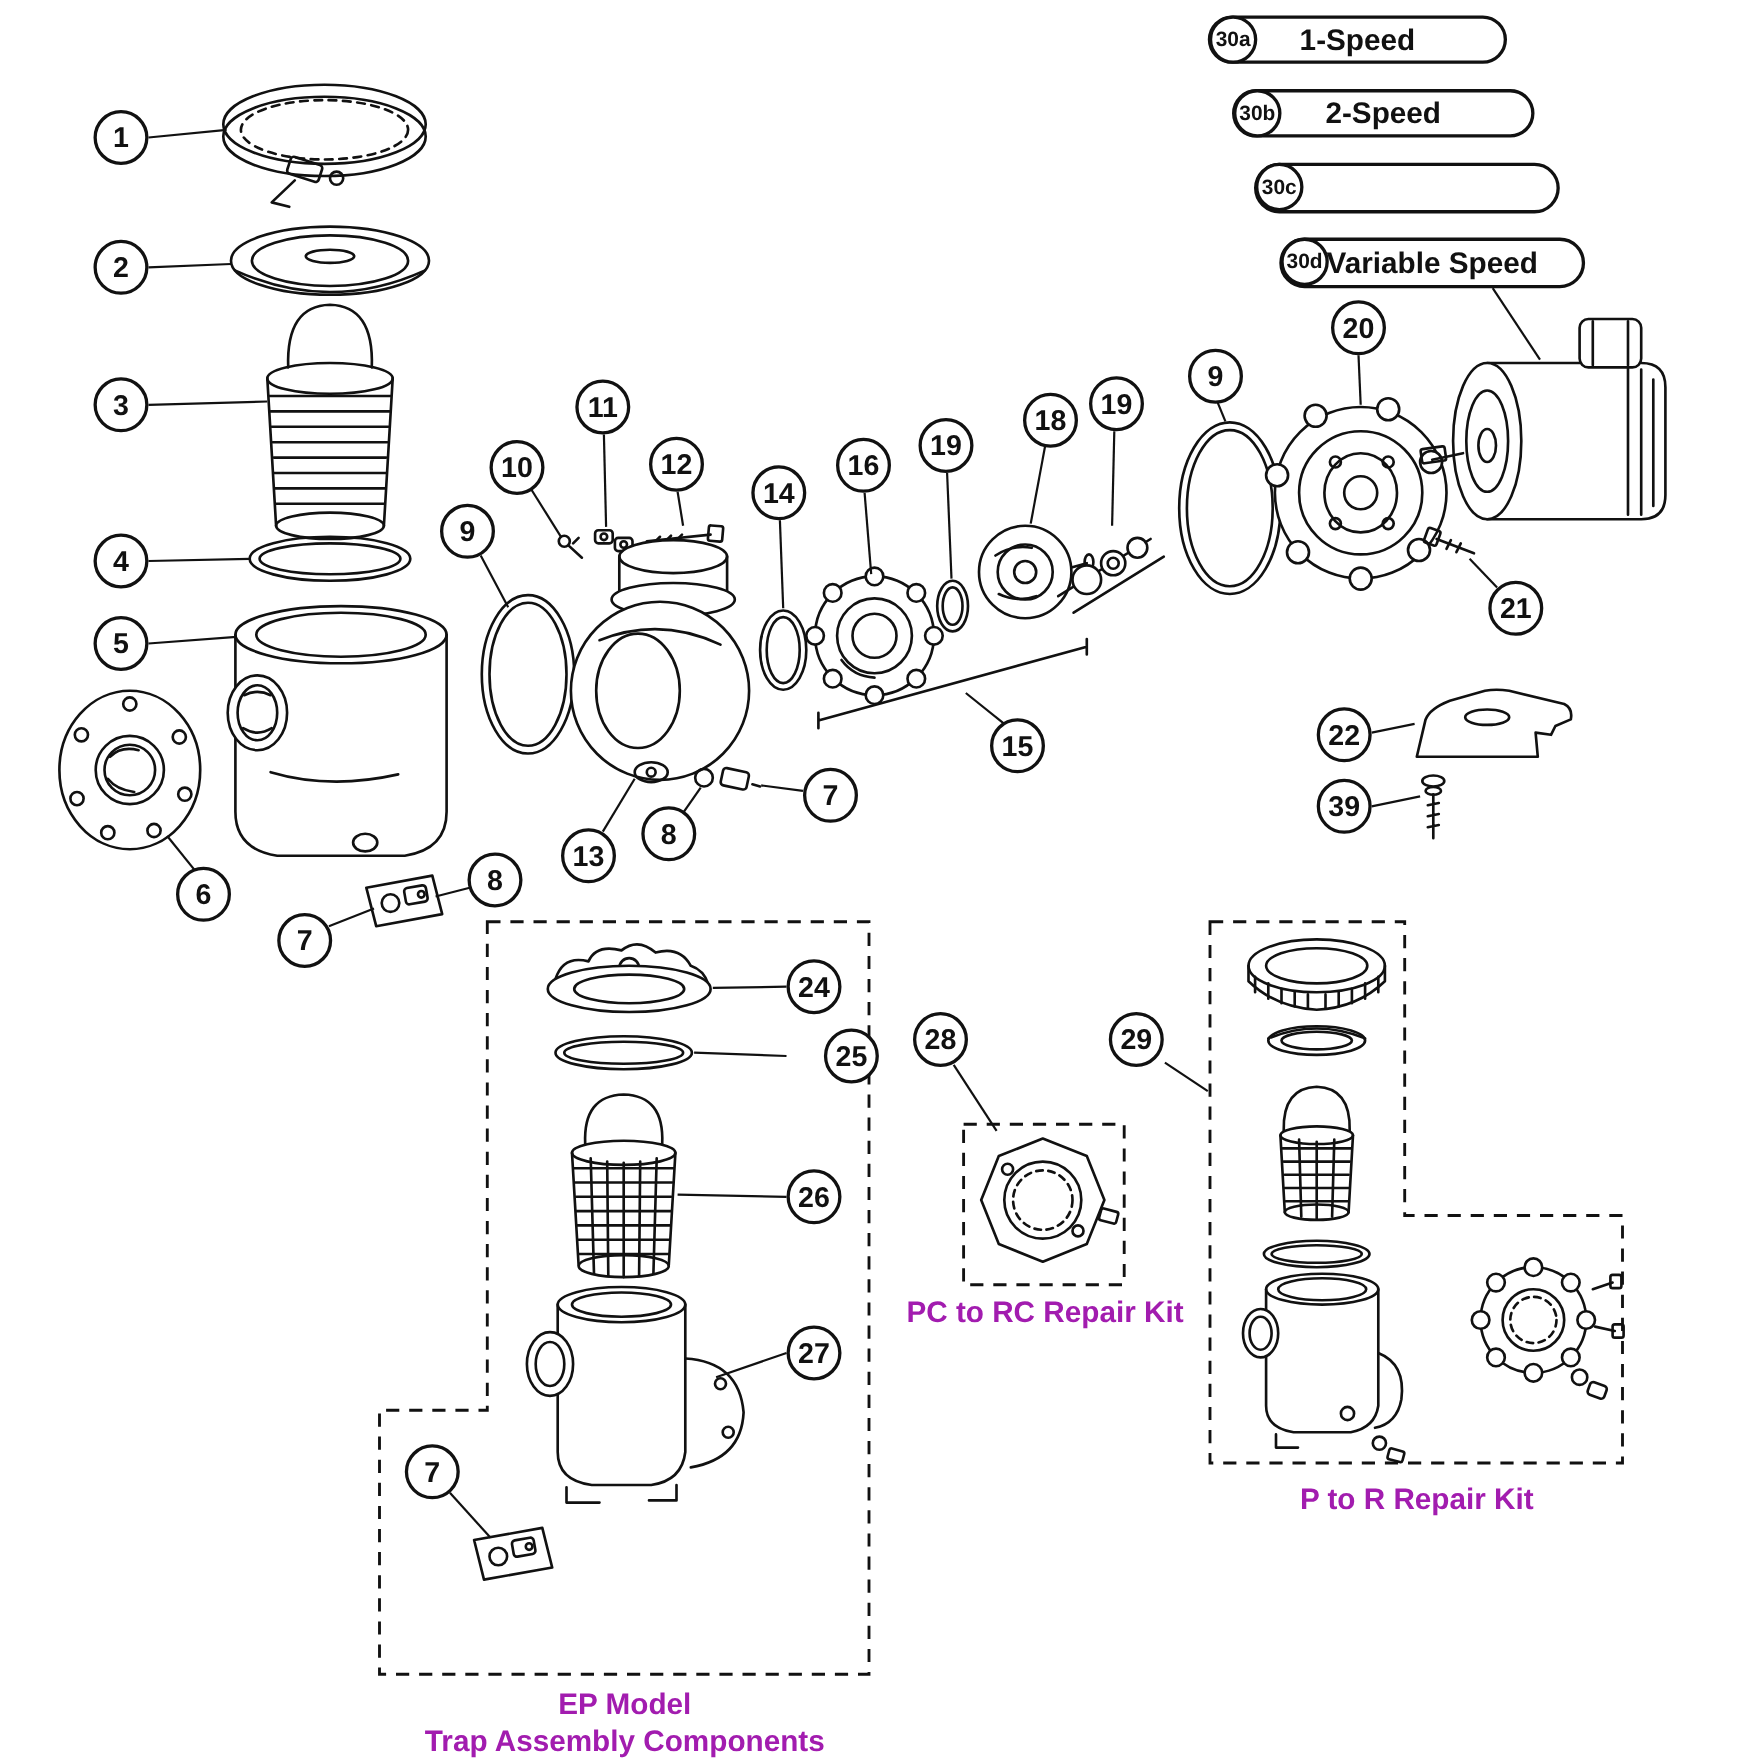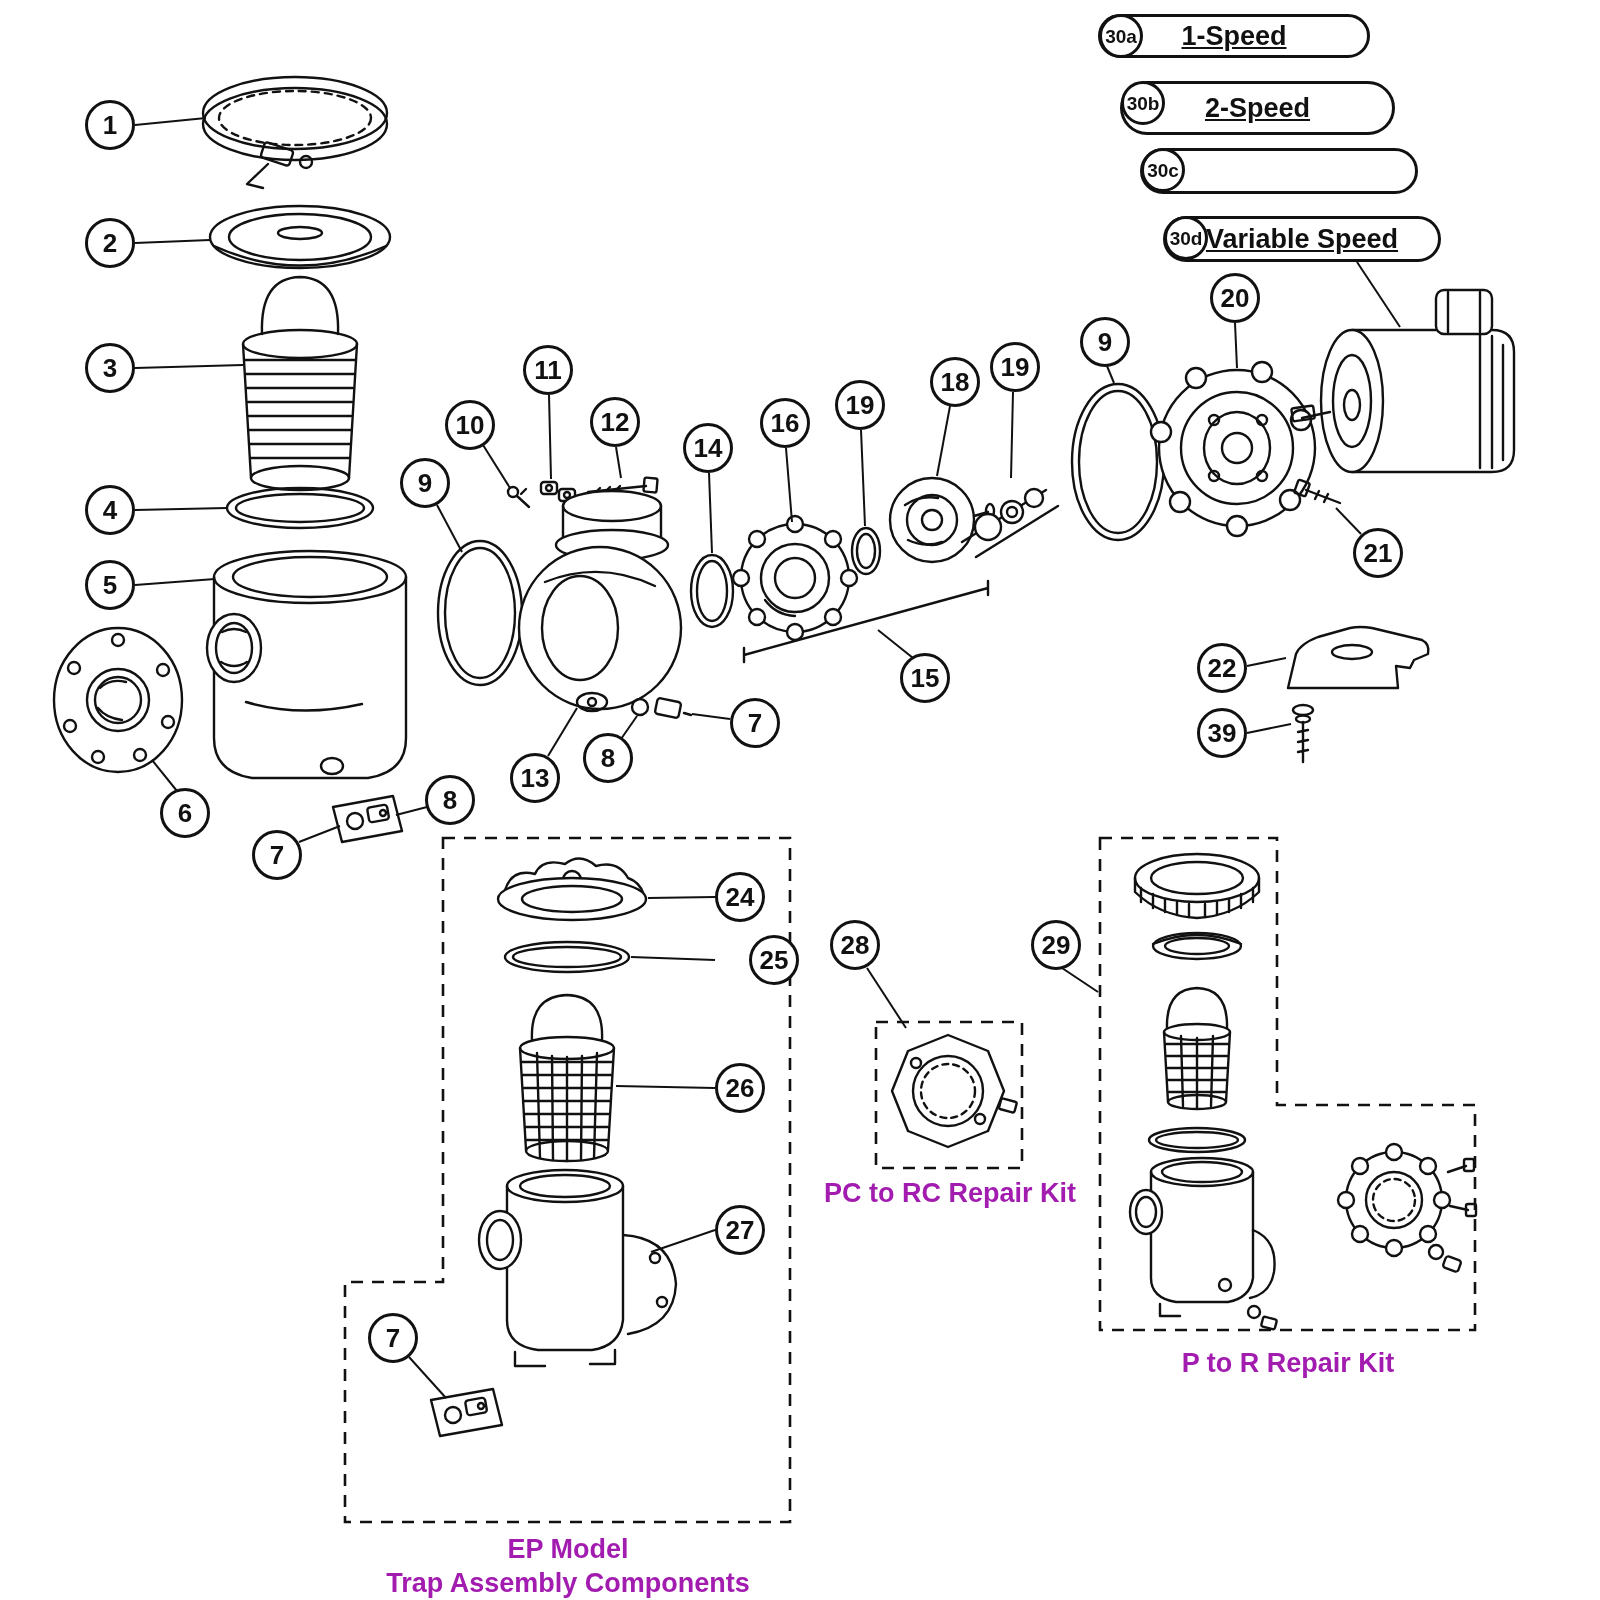--- a/index.html
+++ b/index.html
@@ -15,21 +15,21 @@
     position:absolute;background:#fff;border:3px solid #111;border-radius:999px;
     box-sizing:border-box;z-index:3;
   }
   .pill-badge{
     position:absolute;left:-2px;top:-3px;width:44px;height:44px;border:3px solid #111;
     border-radius:50%;background:#fff;display:flex;align-items:center;justify-content:center;
     font-weight:700;font-size:19px;line-height:1;box-sizing:border-box;
   }
   .pill-label{
     position:absolute;inset:0;display:flex;align-items:center;justify-content:center;
-    font-weight:700;font-size:27px;text-decoration:underline;
+    font-weight:700;font-size:27px;
   }
   .caption{
     position:absolute;text-align:center;font-weight:700;font-size:27px;color:#a21caf;z-index:3;
   }
 </style>
 </head>
 <body>
 
 <div class="stage">
 
@@ -410,27 +410,27 @@
   <div class="callout" style="left:1210px;top:273px">20</div>
   <div class="callout" style="left:1353px;top:528px">21</div>
   <div class="callout" style="left:1197px;top:643px">22</div>
   <div class="callout" style="left:1197px;top:708px">39</div>
   <div class="callout" style="left:715px;top:872px">24</div>
   <div class="callout" style="left:749px;top:935px">25</div>
   <div class="callout" style="left:715px;top:1063px">26</div>
   <div class="callout" style="left:715px;top:1205px">27</div>
   <div class="callout" style="left:368px;top:1313px">7</div>
   <div class="callout" style="left:830px;top:920px">28</div>
-  <div class="callout" style="left:1031px;top:920px">29</div>
+  <div class="callout" style="left:1008px;top:920px">29</div>
 
   <div class="pill" style="left:1098px;top:14px;width:272px;height:44px">
     <div class="pill-badge">30a</div>
     <div class="pill-label">1-Speed</div>
   </div>
-  <div class="pill" style="left:1120px;top:81px;width:275px;height:54px">
+  <div class="pill" style="left:1120px;top:81px;width:275px;height:44px">
     <div class="pill-badge">30b</div>
     <div class="pill-label">2-Speed</div>
   </div>
   <div class="pill" style="left:1140px;top:148px;width:278px;height:46px">
     <div class="pill-badge">30c</div>
   </div>
   <div class="pill" style="left:1163px;top:216px;width:278px;height:46px">
     <div class="pill-badge">30d</div>
     <div class="pill-label">Variable Speed</div>
   </div>

